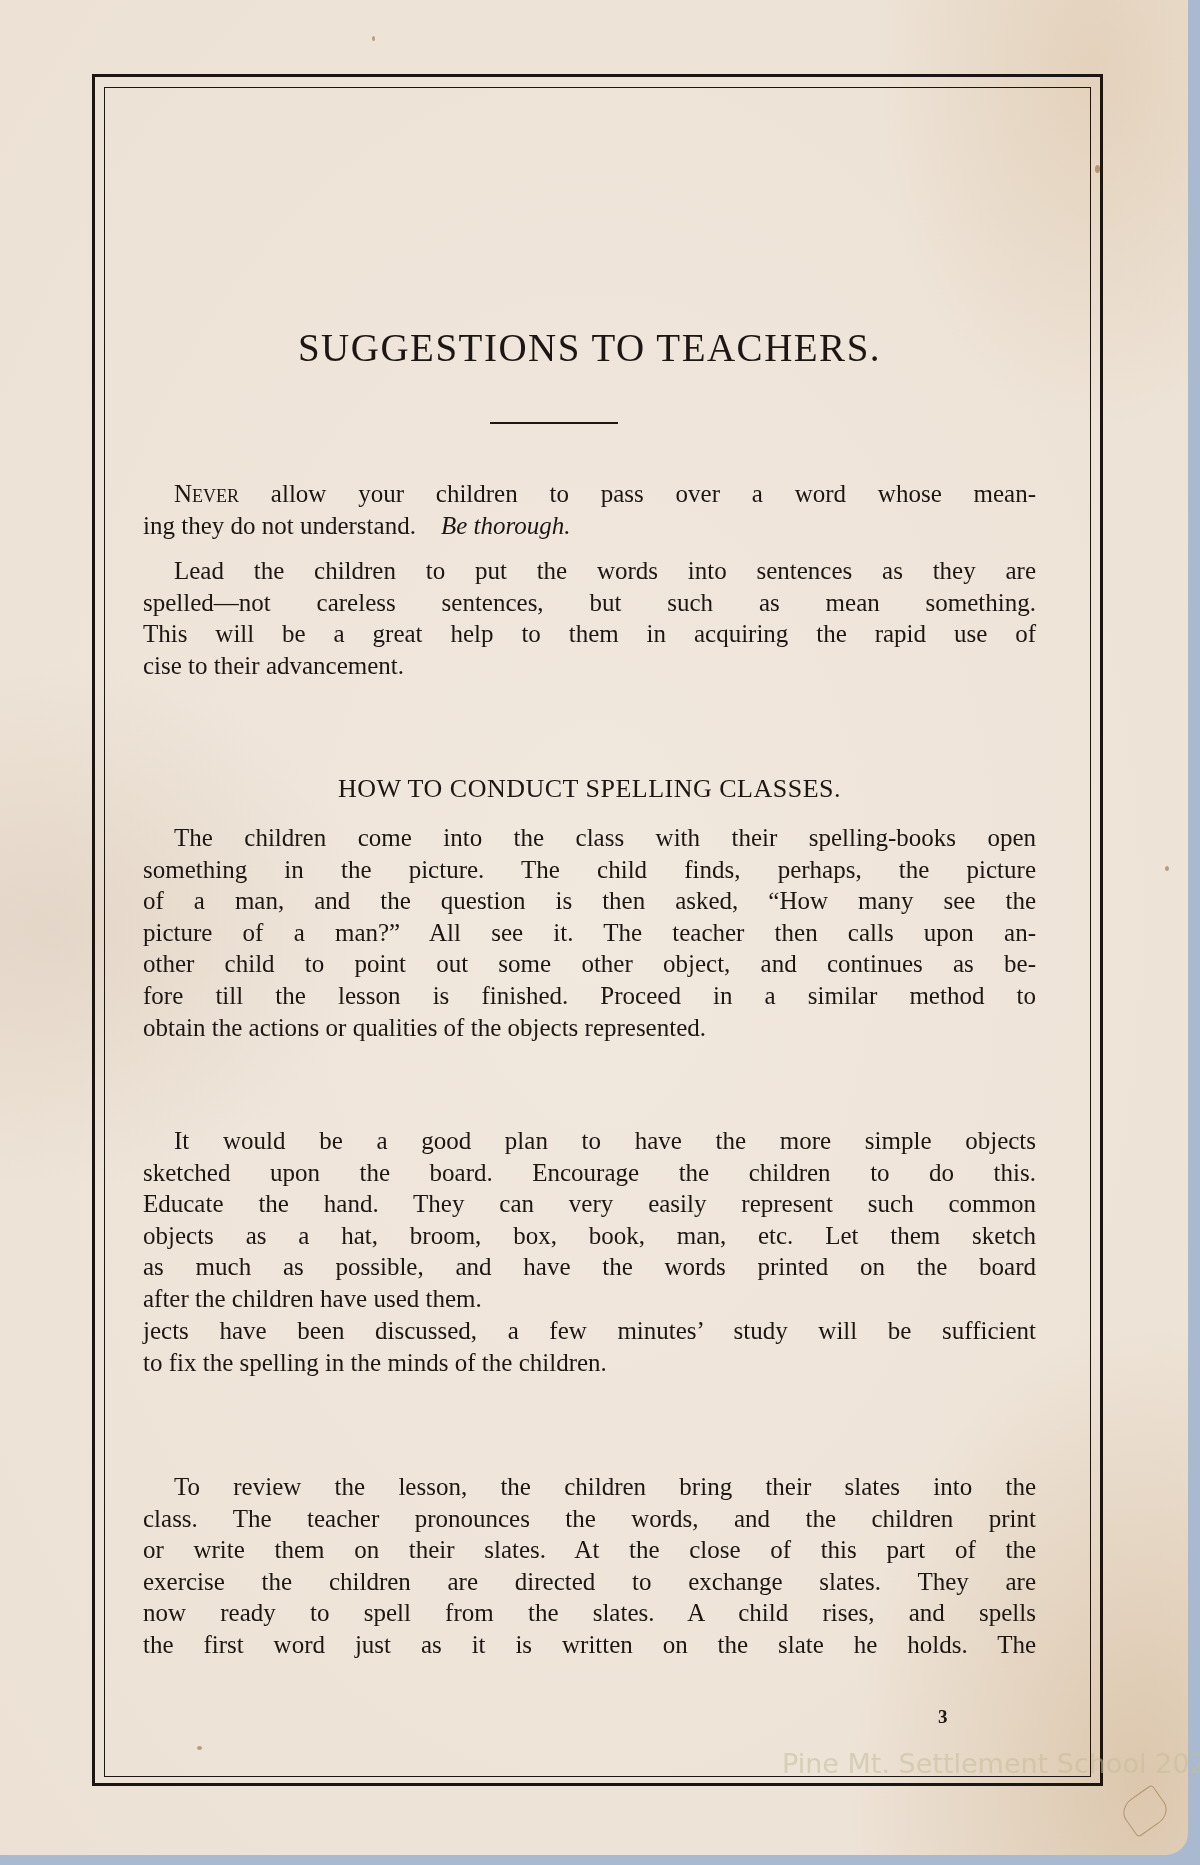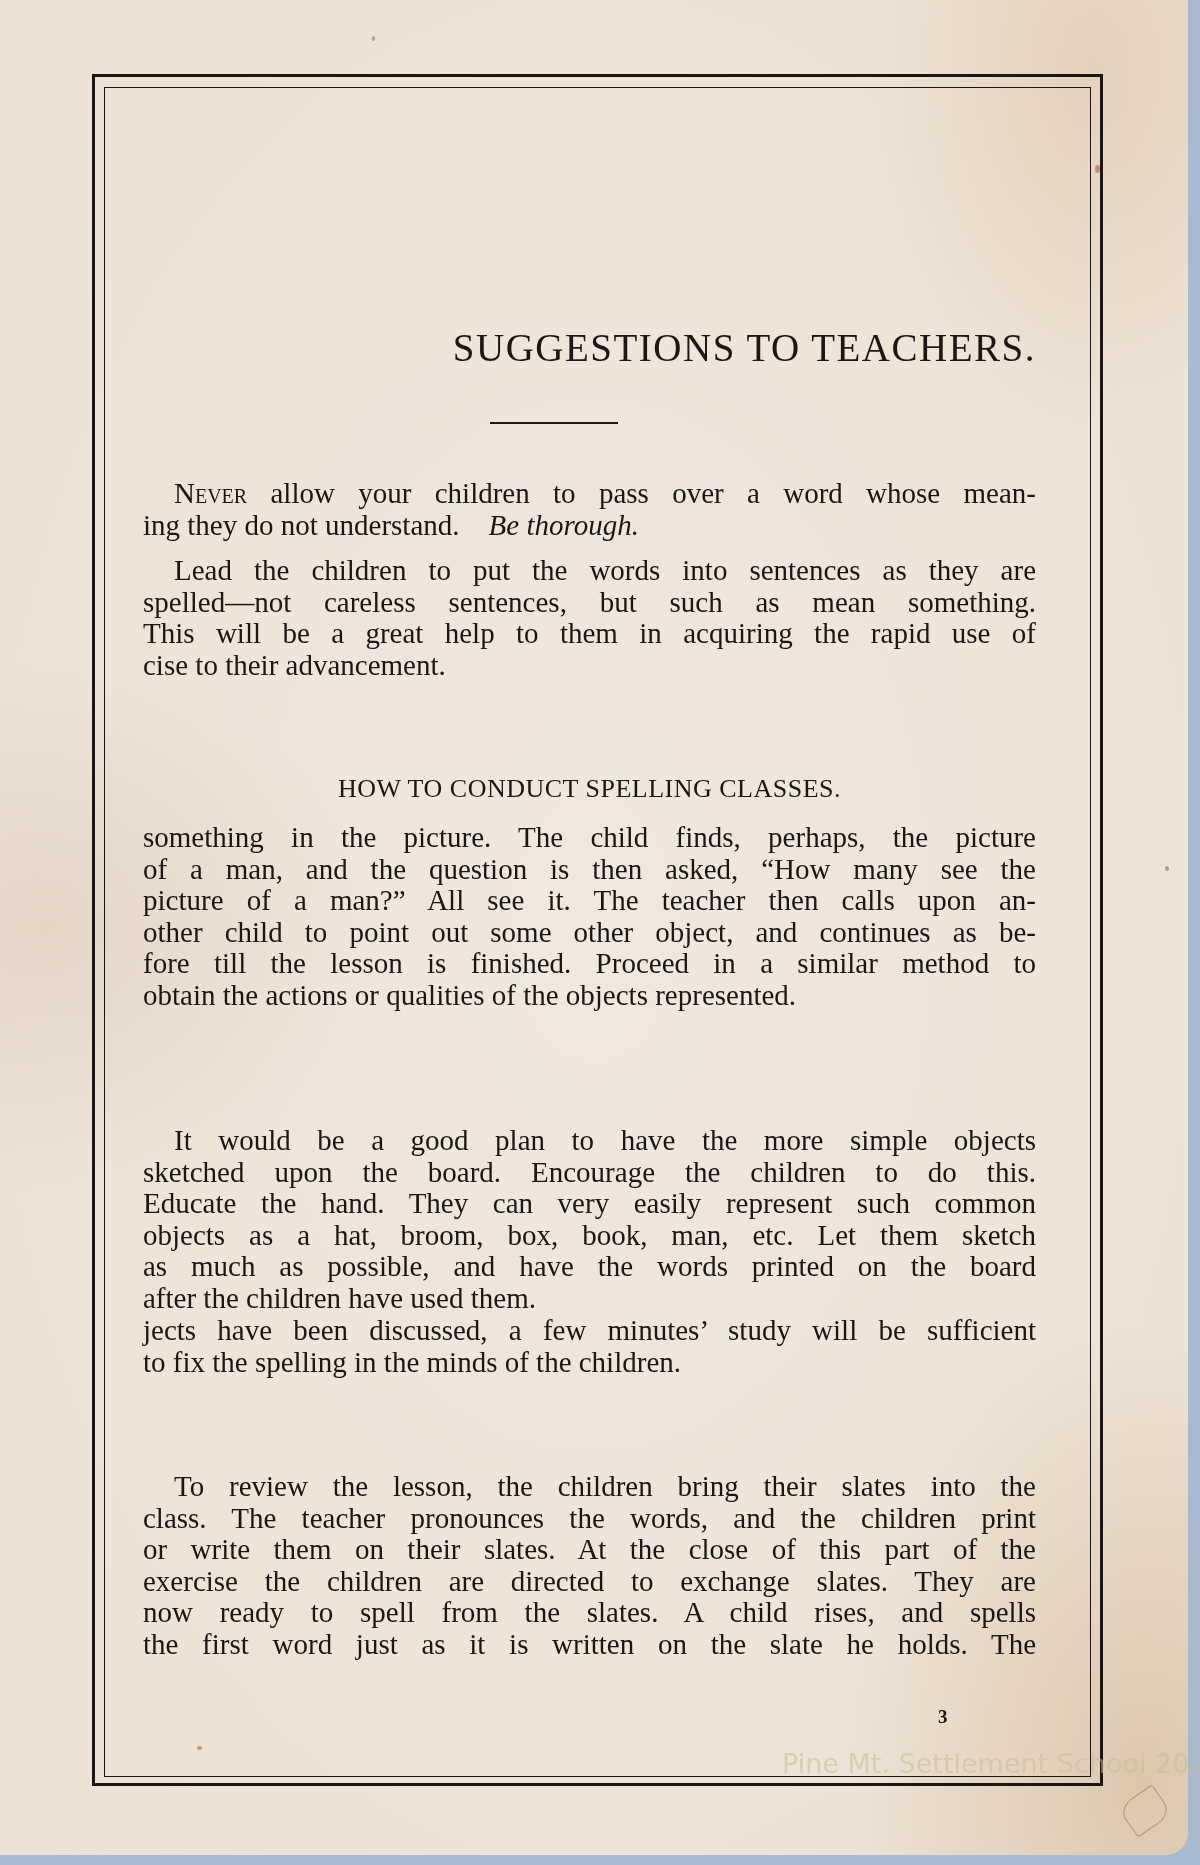--- a/index.html
+++ b/index.html
@@ -51,40 +51,40 @@
     left: 143px;
     top: 0;
     width: 893px;
     color: #1c1714;
   }
   .title {
     position: absolute;
     top: 324px;
     left: 0;
     width: 893px;
-    text-align: right;
+    text-align: center;
     font-size: 39px;
     letter-spacing: 1.5px;
     font-weight: normal;
     margin: 0;
     line-height: 48px;
   }
   .title-rule {
     position: absolute;
     top: 422px;
     left: 347px;
     width: 128px;
     height: 0;
     border-top: 2px solid #1c1714;
   }
   .para-block {
     position: absolute;
     left: 0;
     width: 893px;
-    font-size: 29px;
+    font-size: 25px;
     line-height: 31.6px;
     text-align: justify;
   }
   .line {
     display: block;
     white-space: nowrap;
     text-align-last: justify;
     text-align: justify;
     height: 31.6px;
   }
@@ -169,20 +169,21 @@
     <div class="para-block" style="top:555px;">
       <span class="line indent">Lead the children to put the words into sentences as they are</span>
       <span class="line">spelled—not careless sentences, but such as mean something.</span>
       <span class="line">This will be a great help to them in acquiring the rapid use of</span>
       <span class="line last">cise to their advancement.</span>
     </div>
 
     <div class="subheading">HOW TO CONDUCT SPELLING CLASSES.</div>
 
     <div class="para-block" style="top:822px;">
+      <span class="line indent">The children come into the class with their spelling-books open</span>
       <span class="line">something in the picture. The child finds, perhaps, the picture</span>
       <span class="line">of a man, and the question is then asked, “How many see the</span>
       <span class="line">picture of a man?” All see it. The teacher then calls upon an-</span>
       <span class="line">other child to point out some other object, and continues as be-</span>
       <span class="line">fore till the lesson is finished. Proceed in a similar method to</span>
       <span class="line last">obtain the actions or qualities of the objects represented.</span>
     </div>
 
     <div class="para-block" style="top:1125px;">
       <span class="line indent">It would be a good plan to have the more simple objects</span>

